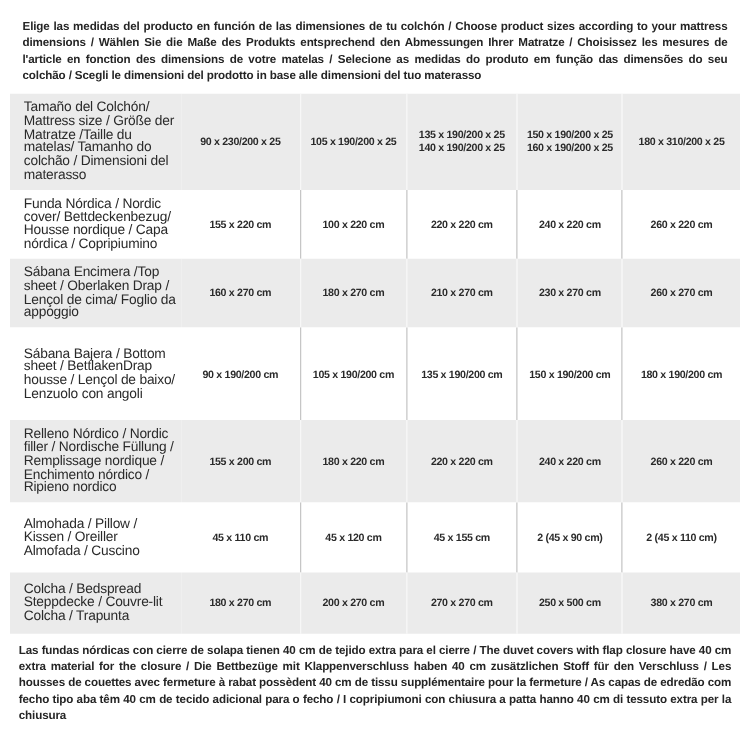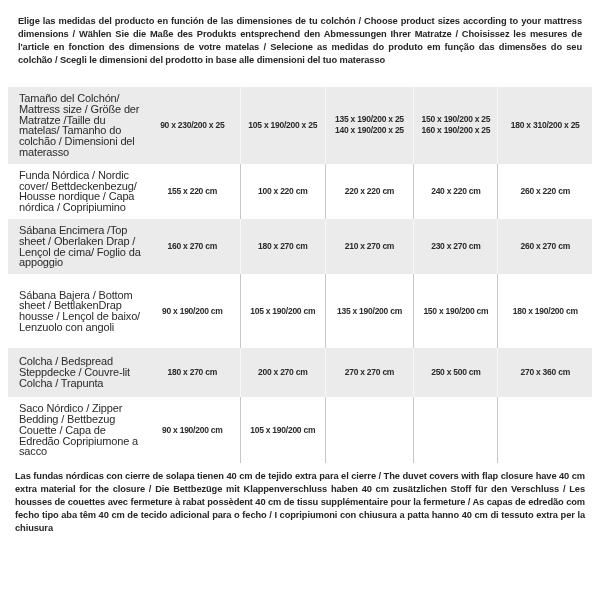--- a/index.html
+++ b/index.html
@@ -11,21 +11,21 @@
     overflow: hidden;
   }
   .intro, .note {
     font-size: 9.3px;
     line-height: 13px;
     font-weight: 700;
     text-align: justify;
     color: #252525;
     letter-spacing: -0.1px;
   }
-  .intro { margin: 15px 18px 20px 18px; }
+  .intro { margin: 15px 18px 8px 18px; }
   .note  { margin: 7px 15px 0 15px; }
 
   table.sizes {
     width: 584px;
     margin: 0 8px;
     border-collapse: collapse;
     table-layout: fixed;
   }
   col.c-label { width: 23.4%; }
   col.c-v1 { width: 16.4%; }
@@ -110,32 +110,40 @@
       <td class="val">260 x 270 cm</td>
     </tr>
     <tr class="r4">
       <td class="label">Sábana Bajera / Bottom sheet / BettlakenDrap housse / Lençol de baixo/ Lenzuolo con angoli</td>
       <td class="val">90 x 190/200 cm</td>
       <td class="val">105 x 190/200 cm</td>
       <td class="val">135 x 190/200 cm</td>
       <td class="val">150 x 190/200 cm</td>
       <td class="val">180 x 190/200 cm</td>
     </tr>
+    <tr class="r5">
+      <td class="label">Relleno Nórdico / Nordic filler / Nordische Füllung / Remplissage nordique / Enchimento nórdico / Ripieno nordico</td>
+      <td class="val">155 x 200 cm</td>
+      <td class="val">180 x 220 cm</td>
+      <td class="val">220 x 220 cm</td>
+      <td class="val">240 x 220 cm</td>
+      <td class="val">260 x 220 cm</td>
+    </tr>
+    <tr class="r6">
+      <td class="label">Almohada  / Pillow / Kissen / Oreiller Almofada / Cuscino</td>
+      <td class="val">45 x 110 cm</td>
+      <td class="val">45 x 120 cm</td>
+      <td class="val">45 x 155 cm</td>
+      <td class="val">2 (45 x 90 cm)</td>
+      <td class="val">2 (45 x 110 cm)</td>
+    </tr>
     <tr class="r7">
       <td class="label">Colcha / Bedspread Steppdecke / Couvre-lit Colcha / Trapunta</td>
       <td class="val">180 x 270 cm</td>
       <td class="val">200 x 270 cm</td>
       <td class="val">270 x 270 cm</td>
       <td class="val">250 x 500 cm</td>
-      <td class="val">270 x 360 cm</td>
-    </tr>
-    <tr class="r8">
-      <td class="label">Saco Nórdico / Zipper Bedding / Bettbezug Couette  / Capa de Edredão Copripiumone a sacco</td>
-      <td class="val">90 x 190/200 cm</td>
-      <td class="val">105 x 190/200 cm</td>
-      <td class="val"></td>
-      <td class="val"></td>
-      <td class="val"></td>
+      <td class="val">380 x 270 cm</td>
     </tr>
   </tbody>
 </table>
 
 <div class="note">Las fundas nórdicas con cierre de solapa tienen 40 cm de tejido extra para el cierre  /  The duvet covers with flap closure have 40 cm extra material for the closure / Die Bettbezüge mit Klappenverschluss haben 40 cm zusätzlichen Stoff für den Verschluss / Les housses de couettes avec fermeture à rabat possèdent 40 cm de tissu supplémentaire pour la fermeture / As capas de edredão com fecho tipo aba têm 40 cm de tecido adicional para o fecho / I copripiumoni con chiusura a patta hanno 40 cm di tessuto extra per la chiusura</div>
 
 </body></html>

